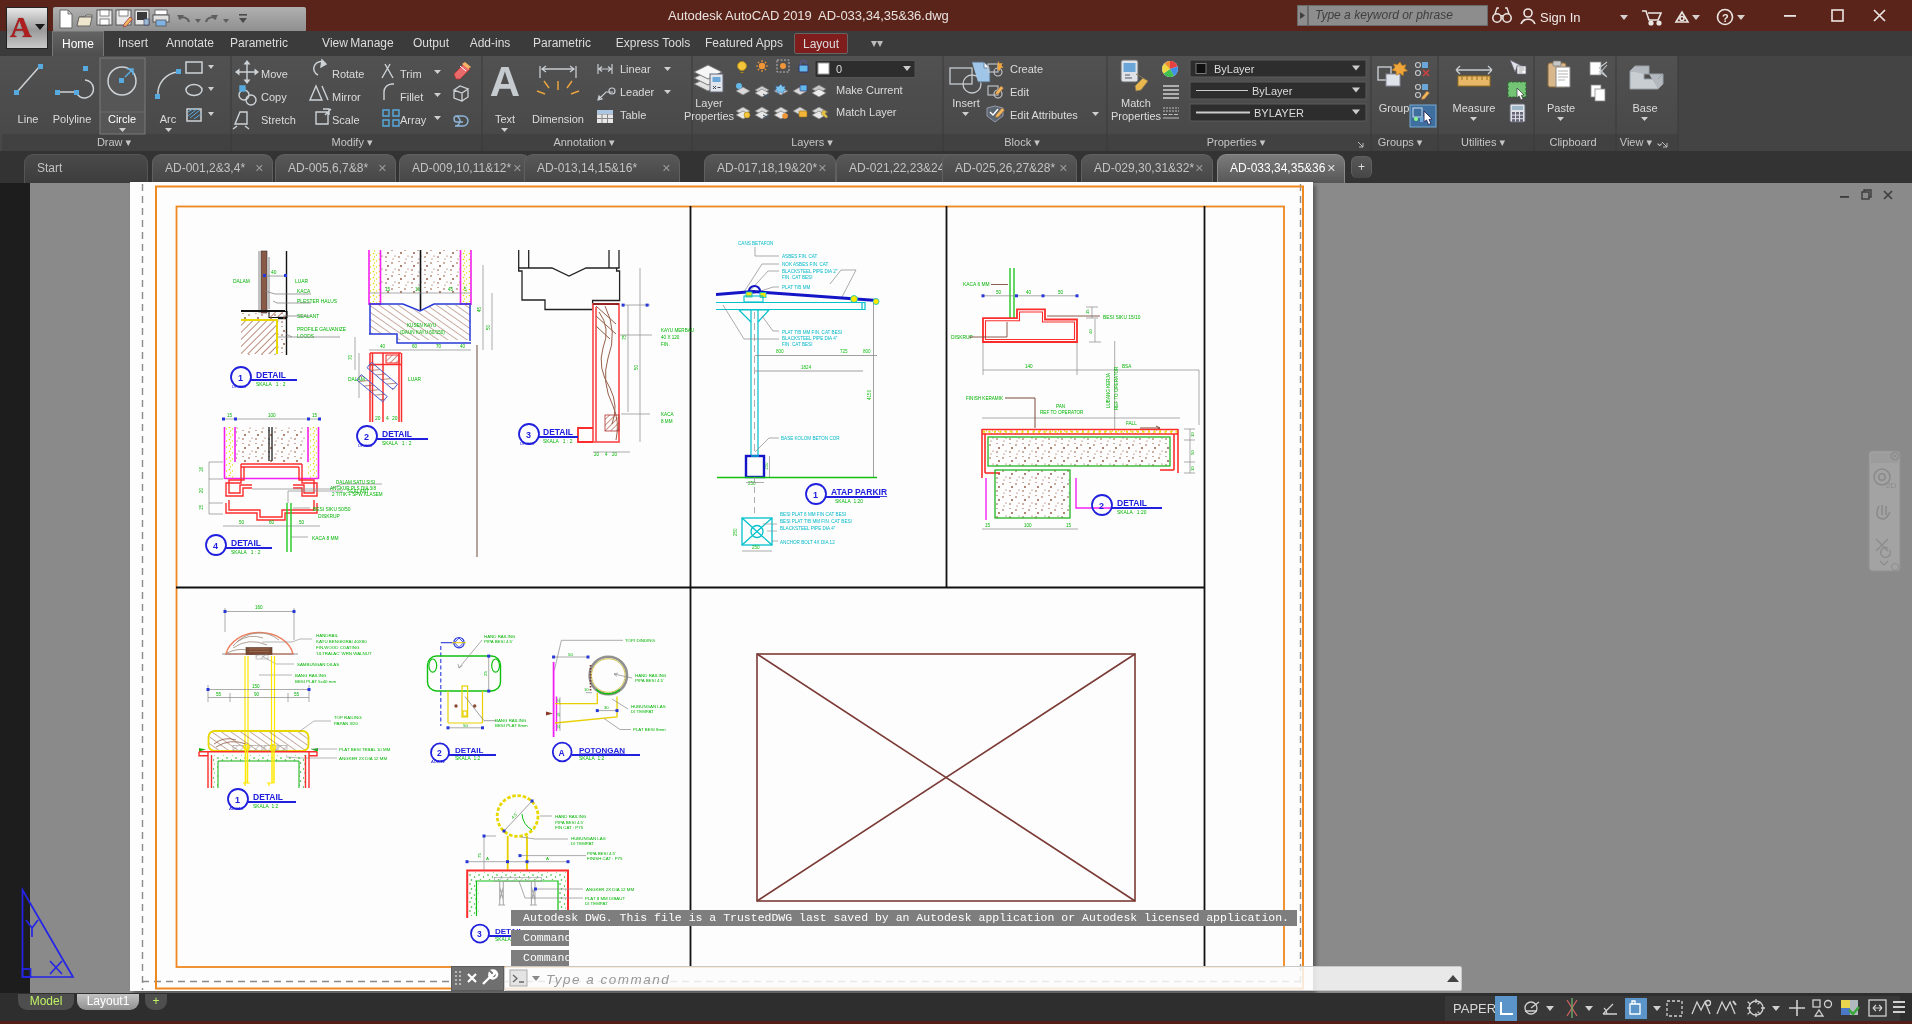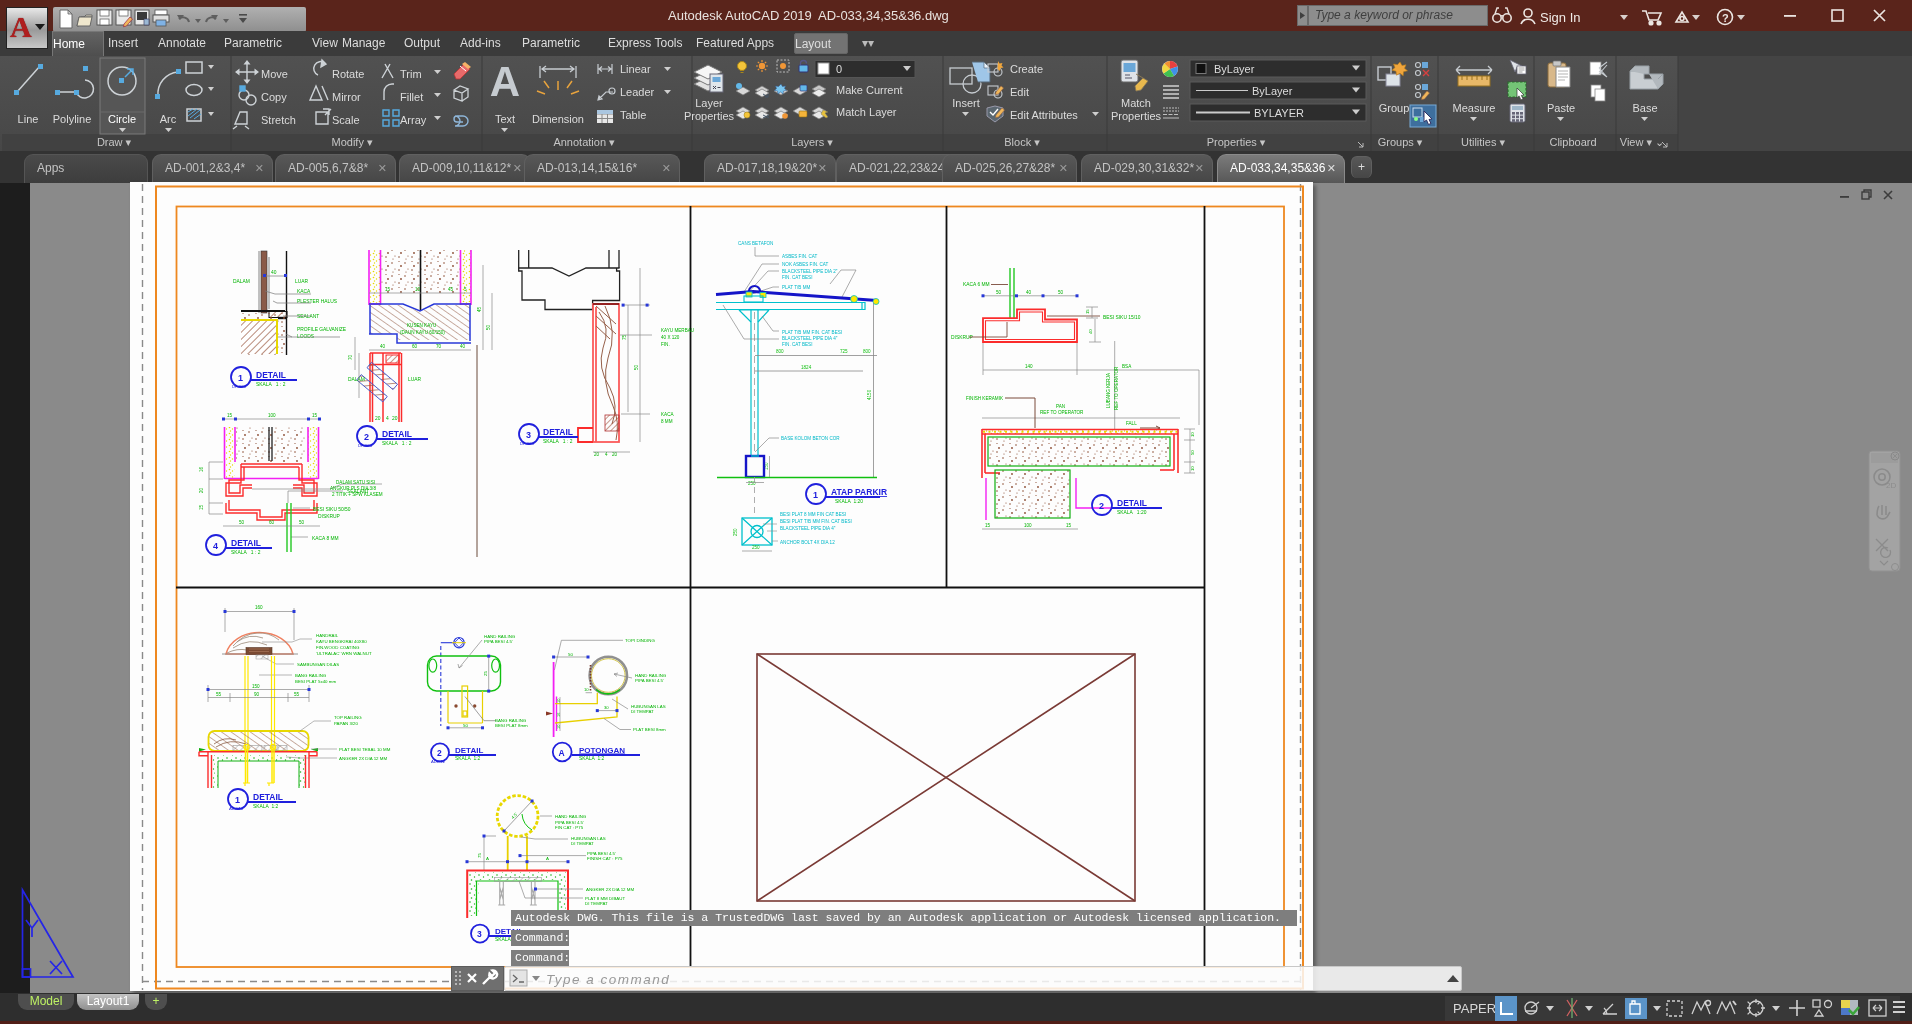--- a/index.html
+++ b/index.html
@@ -11,35 +11,35 @@
 #qat{position:absolute;left:53px;top:7px;width:253px;height:25px;background:linear-gradient(#b0b0b0,#8e8e8e);border-radius:2px}
 #alogo{position:absolute;left:6px;top:7px;width:42px;height:42px;background:linear-gradient(#e8e8e8,#9a9a9a 55%,#c8c8c8);border:1px solid #222;z-index:30}
 #alogo .A{position:absolute;left:3px;top:2px;font-weight:bold;font-size:30px;color:#b01f1f;text-shadow:0 0 1px #5e0e0e;font-family:"Liberation Serif",serif}
 #alogo .dn{position:absolute;right:2px;top:16px;width:0;height:0;border-left:5px solid transparent;border-right:5px solid transparent;border-top:6px solid #1a1a1a}
 .ttxt{position:absolute;top:8px;font-size:13px;color:#e8e2de}
 
 #searchbox{position:absolute;left:1308px;top:5px;width:180px;height:21px;background:#8d8d8d;border:1px solid #6a6a6a;color:#3f3f3f;font-style:italic;font-size:12px;line-height:19px;padding-left:6px}
 #sarrow{position:absolute;left:1297px;top:5px;width:11px;height:21px;background:#8d8d8d;border:1px solid #6a6a6a}
 
 #ribbontabs{position:absolute;left:0;top:31px;width:1912px;height:25px;background:#3b3b3b}
-.rtab{position:absolute;top:0;height:25px;color:#ddd;font-size:12px;line-height:25px;}
+.rtab{position:absolute;top:0;height:25px;color:#ddd;font-size:12px;line-height:25px;text-align:center}
 .rtab.active{background:linear-gradient(#636363,#4e4e4e);color:#fff;border:1px solid #777;border-bottom:none}
 
 #ribbon{position:absolute;left:0;top:56px;width:1912px;height:95px;background:linear-gradient(#515151,#474747)}
 
 #filetabs{position:absolute;left:0;top:151px;width:1912px;height:32px;background:#333}
 .ftab{position:absolute;top:3px;height:29px;background:linear-gradient(#585858,#464646);border:1px solid #606060;border-bottom:none;border-radius:9px 9px 0 0;color:#c3c3c3;font-size:12px;line-height:27px;text-align:left;padding-left:12px}
 .ftab .x{position:absolute;right:8px;top:0;color:#9a9a9a;font-size:11px}
 .ftab.active{background:linear-gradient(#7b7b7b,#575757);color:#fff;border-color:#8a8a8a}
 
 #canvas{position:absolute;left:0;top:183px;width:1912px;height:810px;background:#8a8a8a}
 #leftdark{position:absolute;left:0;top:183px;width:30px;height:810px;background:#1d1d1d}
 #paper{position:absolute;left:130px;top:182px;width:1183px;height:809px;background:#fdfdfd;box-shadow:3px 3px 4px rgba(0,0,0,.35)}
 
-.cmdbox{position:absolute;background:#7e7e7e;color:#fff;font-family:"Liberation Mono",monospace;font-size:11.5px;line-height:16px;padding:0 4px;white-space:nowrap;overflow:hidden}
+.cmdbox{position:absolute;background:#7e7e7e;color:#fff;font-family:"Liberation Mono",monospace;font-size:11.5px;line-height:16px;padding:0 12px;white-space:nowrap;overflow:hidden}
 #cmdbar{position:absolute;left:451px;top:966px;width:1011px;height:25px}
 #cmdtools{position:absolute;left:0;top:0;width:53px;height:25px;background:#6f6f6f;border:1px solid #5c5c5c;color:#fff}
 #cmdfield{position:absolute;left:53px;top:0;width:958px;height:25px;background:rgba(252,252,252,.84);border:1px solid #c8c8c8;border-radius:2px}
 
 #statusbar{position:absolute;left:0;top:993px;width:1912px;height:31px;background:#2e2e2e;border-bottom:3px solid #511f17}
 .mtab{position:absolute;top:1px;height:16px;font-size:12px;color:#bef264;line-height:15px;padding:0;text-align:center}
 </style>
 </head>
 <body>
 <div id="app">
@@ -151,21 +151,21 @@
     <div class="rtab" style="left:108px;width:50px">Insert</div>
     <div class="rtab" style="left:158px;width:64px">Annotate</div>
     <div class="rtab" style="left:224px;width:70px">Parametric</div>
     <div class="rtab" style="left:312px;width:46px">View</div>
     <div class="rtab" style="left:342px;width:60px">Manage</div>
     <div class="rtab" style="left:404px;width:54px">Output</div>
     <div class="rtab" style="left:460px;width:60px">Add-ins</div>
     <div class="rtab" style="left:522px;width:80px">Parametric</div>
     <div class="rtab" style="left:608px;width:90px">Express Tools</div>
     <div class="rtab" style="left:696px;width:96px">Featured Apps</div>
-    <div class="rtab" style="left:794px;top:2px;width:54px;height:21px;line-height:20px;background:#737373;border:1px solid #666;border-radius:2px">Layout</div>
+    <div class="rtab" style="left:794px;top:2px;width:54px;height:21px;line-height:20px;background:#7f1d1d;border:1px solid #666;border-radius:2px">Layout</div>
     <div class="rtab" style="left:862px;width:30px;color:#bbb">▾▾</div>
   </div>
   <div id="ribbon"></div>
   <svg class="abs" style="left:0;top:56px" width="1912" height="95" viewBox="0 0 1912 95" font-family="Liberation Sans, sans-serif">
 
     <rect x="2" y="78" width="1676" height="17" fill="#414141"></rect>
     <rect x="1678" y="0" width="234" height="95" fill="#444"></rect>
     <g fill="#c6c6c6" font-size="11" text-anchor="middle">
       <text x="114" y="90">Draw ▾</text>
         <text x="352" y="90">Modify ▾</text>
@@ -550,21 +550,21 @@
 
     <g transform="translate(1630,7)">
       <path d="M0 8 v18 h28 v-10 h-14 v-8 z" fill="#c9ced2" stroke="#98a0a6"></path>
       <path d="M0 8 l5 -5 h14 v8 h-5 m14 5 l5 -5 m-5 15 l5 -5 v-10 h-14" fill="#b2b8bd" stroke="#98a0a6"></path>
     </g>
     <text x="1645" y="56" font-size="11" fill="#dcdcdc" text-anchor="middle">Base</text>
     <path d="M1641 61 l3.5 4 3.5-4 z" fill="#cfcfcf"></path>
     <path d="M1662 86 l5 5 m0 -4 v4 h-4" stroke="#bbb" fill="none"></path>
   </svg>
   <div id="filetabs">
-    <div class="ftab" style="left:24px;width:124px;background:linear-gradient(#4a4a4a,#3d3d3d);border-color:#555">Apps</div>
+    <div class="ftab" style="left:24px;width:124px;background:linear-gradient(#4a4a4a,#3d3d3d);border-color:#555">Start</div>
     <div class="ftab" style="left:152px;width:121px">AD-001,2&amp;3,4*<span class="x">✕</span></div>
     <div class="ftab" style="left:275px;width:121px">AD-005,6,7&amp;8*<span class="x">✕</span></div>
     <div class="ftab" style="left:399px;width:132px">AD-009,10,11&amp;12*<span class="x">✕</span></div>
     <div class="ftab" style="left:524px;width:156px">AD-013,14,15&amp;16*<span class="x">✕</span></div>
     <div class="ftab" style="left:704px;width:132px">AD-017,18,19&amp;20*<span class="x">✕</span></div>
     <div class="ftab" style="left:836px;width:130px">AD-021,22,23&amp;24*<span class="x">✕</span></div>
     <div class="ftab" style="left:942px;width:135px">AD-025,26,27&amp;28*<span class="x">✕</span></div>
     <div class="ftab" style="left:1081px;width:132px">AD-029,30,31&amp;32*<span class="x">✕</span></div>
     <div class="ftab active" style="left:1217px;width:128px">AD-033,34,35&amp;36<span class="x" style="color:#ddd">✕</span></div>
     <div class="ftab" style="left:1351px;width:21px;padding-left:0;text-align:center;color:#ddd;border-radius:6px;height:22px;top:5px;line-height:20px">+</div>

